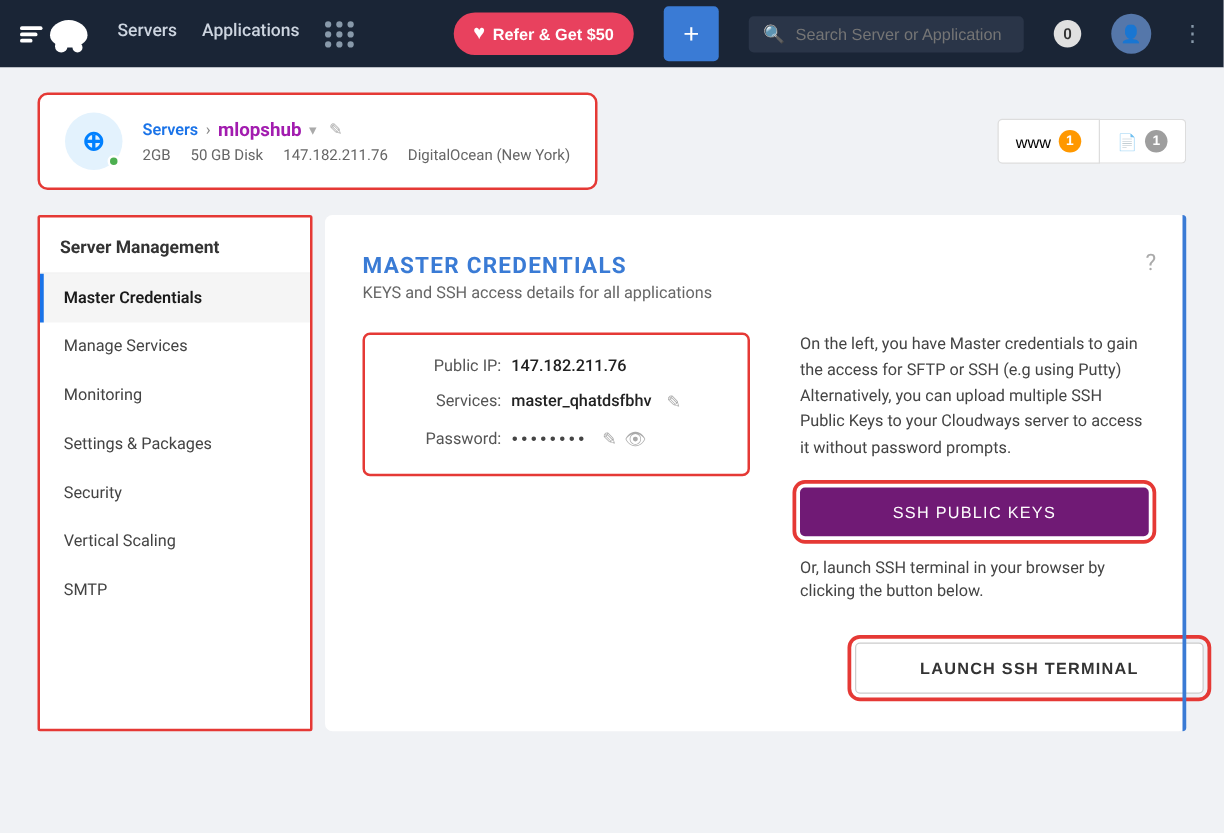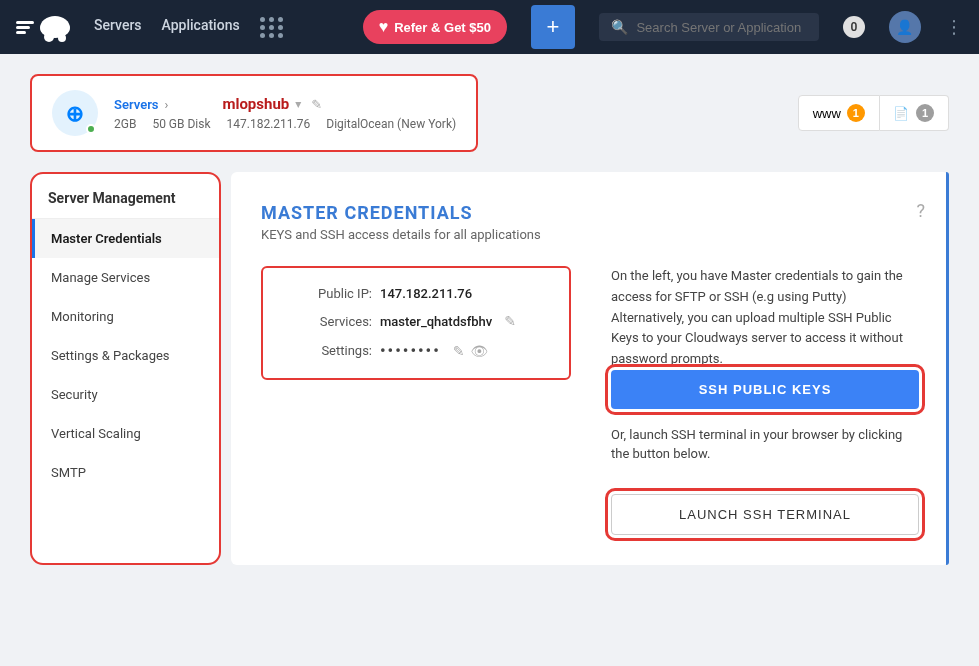--- a/index.html
+++ b/index.html
@@ -122,21 +122,21 @@
       position: absolute;
       bottom: 2px;
       right: 2px;
       border: 2px solid white;
     }
     .do-icon { color: #0080ff; font-size: 22px; font-weight: bold; }
     .server-info { display: flex; flex-direction: column; gap: 4px; }
     .breadcrumb-nav { display: flex; align-items: center; gap: 6px; font-size: 13px; }
     .breadcrumb-link { color: #1a73e8; font-weight: 600; cursor: pointer; }
     .breadcrumb-sep { color: #888; }
-    .server-name-text { color: #b91c1c; font-weight: 700; font-size: 15px; margin-left: 48px; }
+    .server-name-text { color: #a21caf; font-weight: 700; font-size: 15px; }
     .server-meta { display: flex; gap: 16px; font-size: 12px; color: #666; }
     .edit-icon { color: #aaa; cursor: pointer; font-size: 13px; margin-left: 4px; }
     .dropdown-icon { color: #aaa; cursor: pointer; font-size: 12px; }
 
     
     .right-badges {
       display: flex;
       align-items: center;
       gap: 0;
       margin-left: auto;
@@ -181,24 +181,24 @@
     
     .main-layout {
       display: flex;
       padding: 0 30px 30px 30px;
       gap: 0;
       min-height: 420px;
     }
 
     
     .sidebar {
-      width: 191px;
+      width: 220px;
       background: white;
       border: 2px solid #e53935;
-      border-radius: 13px;
+      border-radius: 2px;
       padding: 16px 0;
       flex-shrink: 0;
     }
     .sidebar-title {
       font-size: 14px;
       font-weight: 700;
       color: #333;
       padding: 0 16px 12px 16px;
       border-bottom: 1px solid #eee;
     }
@@ -281,29 +281,30 @@
     .content-inner {
       display: flex;
       gap: 40px;
     }
     .left-panel { flex: 0 0 auto; text-align: right; }
     .right-panel { flex: 1; }
     .right-text {
       font-size: 13px;
       color: #444;
       line-height: 1.6;
+      margin-bottom: 20px;
     }
     .ssh-keys-btn {
-      background: #3b82f6;
+      background: #701a75;
       color: white;
       border: none;
       border-radius: 4px;
       padding: 12px 28px;
       font-size: 13px;
-      font-weight: 700;
+      font-weight: 400;
       letter-spacing: 1px;
       text-transform: uppercase;
       cursor: pointer;
       display: block;
       width: 100%;
       margin-bottom: 16px;
       outline: 3px solid #e53935;
       outline-offset: 3px;
     }
     .or-text {
@@ -312,28 +313,29 @@
       margin-bottom: 30px;
       line-height: 1.5;
     }
     .launch-btn {
       background: white;
       color: #333;
       border: 1px solid #ccc;
       border-radius: 4px;
       padding: 12px 20px;
       font-size: 13px;
-      font-weight: 400;
+      font-weight: 700;
       letter-spacing: 1px;
       text-transform: uppercase;
       cursor: pointer;
       display: block;
       width: 100%;
       outline: 3px solid #e53935;
       outline-offset: 3px;
+      margin-left: 44px;
     }
 
     
     .vertical-line {
       width: 3px;
       background: #3a7bd5;
       position: absolute;
       right: 0;
       top: 0;
       height: 100%;
@@ -468,21 +470,21 @@
             <span class="cred-value">147.182.211.76</span>
           </div>
           <div class="cred-row">
             <span class="cred-label">Services:</span>
             <span class="cred-value">master_qhatdsfbhv</span>
             <div class="cred-actions">
               <span class="cred-icon">✎</span>
             </div>
           </div>
           <div class="cred-row">
-            <span class="cred-label">Settings:</span>
+            <span class="cred-label">Password:</span>
             <span class="cred-value password-dots">••••••••</span>
             <div class="cred-actions">
               <span class="cred-icon">✎</span>
               <span class="cred-icon">👁</span>
             </div>
           </div>
         </div>
       </div>
 
       <div class="right-panel">

